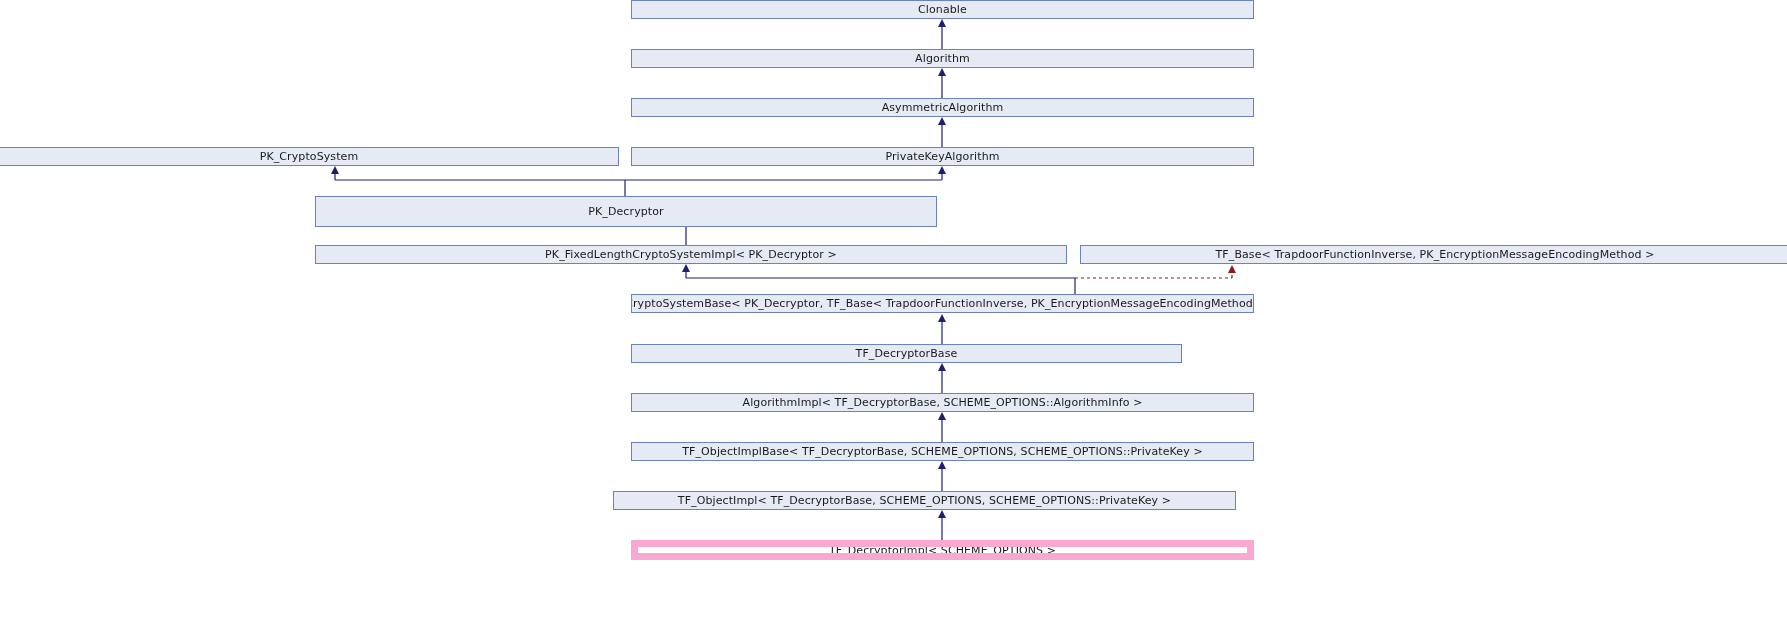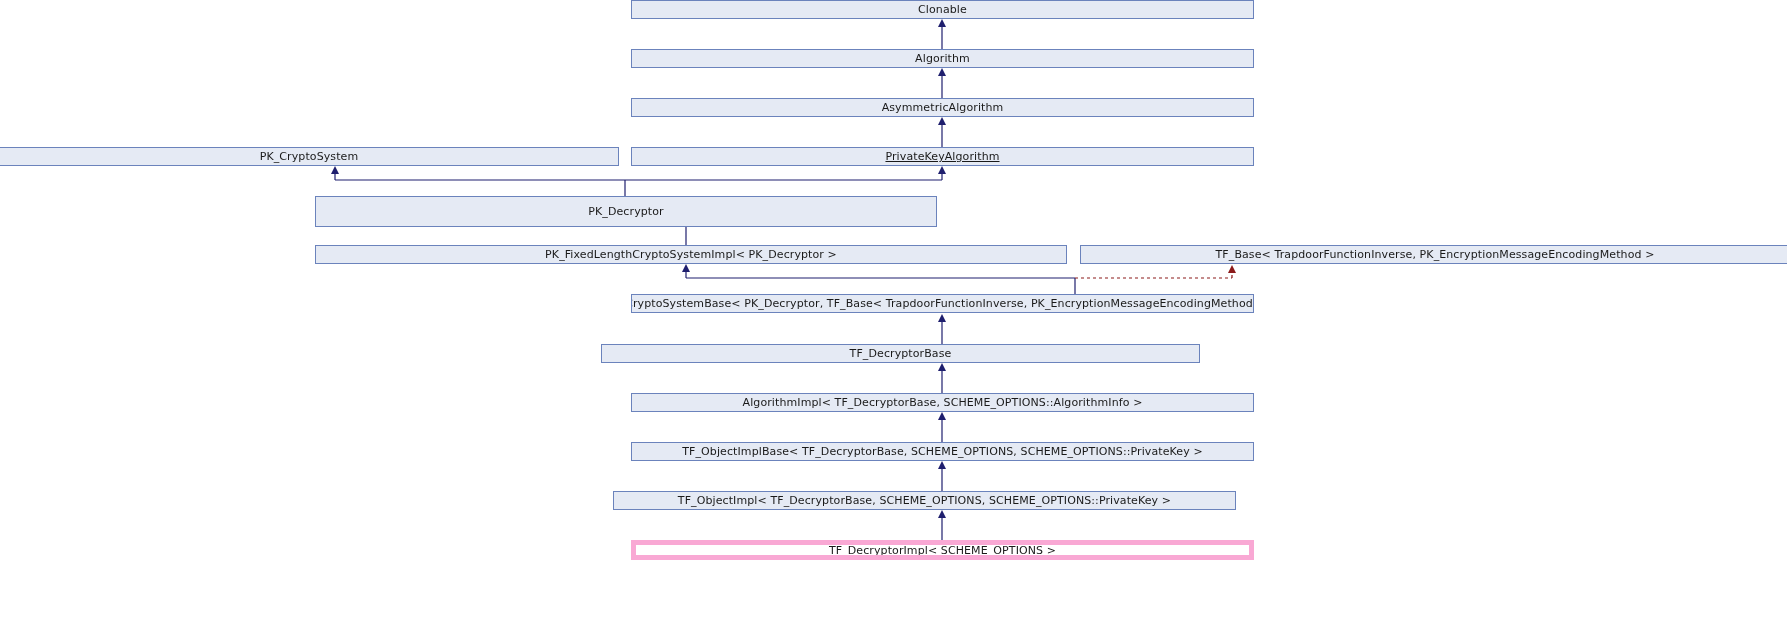--- a/index.html
+++ b/index.html
@@ -19,21 +19,21 @@
     line-height:1;
     color:#1a1a1a;
     white-space:nowrap;
     overflow:hidden;
     letter-spacing:0.1px;
     cursor:pointer;
     z-index:2;
   }
   .node.focus{
     background:#ffffff;
-    border:5px solid #f9a8d4;
+    border:7px solid #f9a8d4;
   }
   .node .label{pointer-events:none;}
 </style>
 </head>
 <body>
 
 <div id="diagram">
 
   <svg id="svg-layer" viewBox="0 0 1787 640" width="1787" height="640" xmlns="http://www.w3.org/2000/svg">
 
@@ -96,41 +96,41 @@
   </div>
 
   <div class="node" style="left:631px;top:98px;width:623px;height:19px;">
     <span class="label">AsymmetricAlgorithm</span>
   </div>
 
   <div class="node" style="left:-1px;top:147px;width:620px;height:19px;">
     <span class="label">PK_CryptoSystem</span>
   </div>
 
-  <div class="node" style="left:631px;top:147px;width:623px;height:19px;text-decoration:underline;">
+  <div class="node" style="left:631px;top:147px;width:623px;height:19px;">
     <span class="label">PrivateKeyAlgorithm</span>
   </div>
 
   <div class="node" style="left:315px;top:196px;width:622px;height:31px;">
     <span class="label">PK_Decryptor</span>
   </div>
 
   <div class="node" style="left:315px;top:245px;width:752px;height:19px;">
     <span class="label">PK_FixedLengthCryptoSystemImpl&lt; PK_Decryptor &gt;</span>
   </div>
 
   <div class="node" style="left:1080px;top:245px;width:710px;height:19px;">
     <span class="label">TF_Base&lt; TrapdoorFunctionInverse, PK_EncryptionMessageEncodingMethod &gt;</span>
   </div>
 
   <div class="node" style="left:631px;top:294px;width:623px;height:19px;">
     <span class="label">TF_CryptoSystemBase&lt; PK_Decryptor, TF_Base&lt; TrapdoorFunctionInverse, PK_EncryptionMessageEncodingMethod &gt; &gt;</span>
   </div>
 
-  <div class="node" style="left:601px;top:344px;width:599px;height:19px;">
+  <div class="node" style="left:631px;top:344px;width:551px;height:19px;">
     <span class="label">TF_DecryptorBase</span>
   </div>
 
   <div class="node" style="left:631px;top:442px;width:623px;height:19px;">
     <span class="label">TF_ObjectImplBase&lt; TF_DecryptorBase, SCHEME_OPTIONS, SCHEME_OPTIONS::PrivateKey &gt;</span>
   </div>
 
   <div class="node" style="left:631px;top:393px;width:623px;height:19px;">
     <span class="label">AlgorithmImpl&lt; TF_DecryptorBase, SCHEME_OPTIONS::AlgorithmInfo &gt;</span>
   </div>

